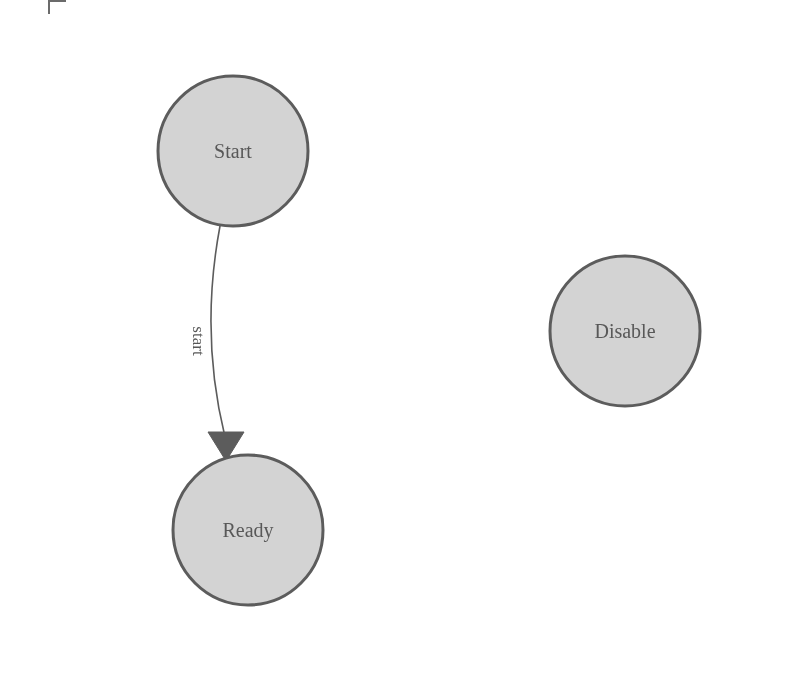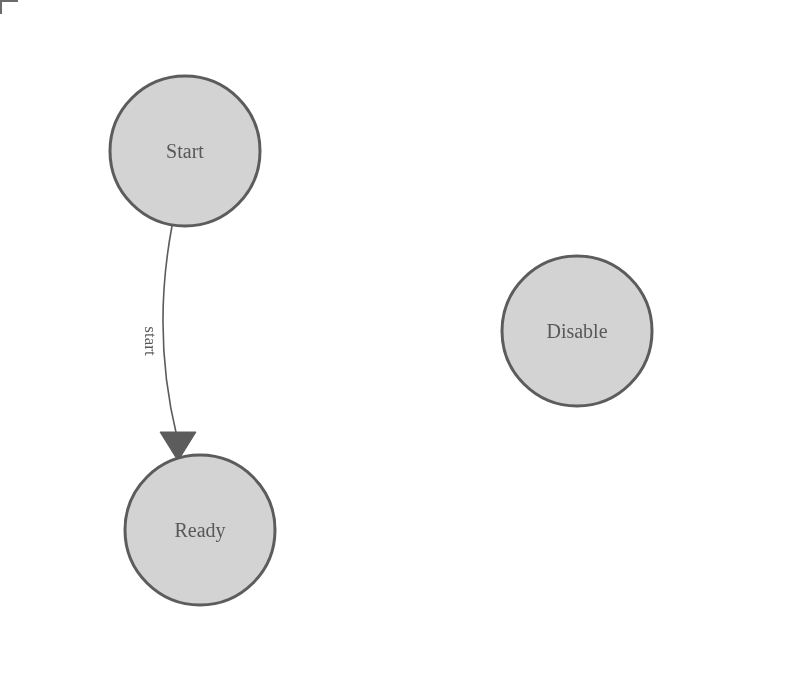--- a/index.html
+++ b/index.html
@@ -39,21 +39,21 @@
     font-size: 17px;
     fill: #585858;
     text-anchor: middle;
     dominant-baseline: central;
     user-select: none;
   }
 </style>
 </head>
 <body style="background: rgb(255, 255, 255); width: 799px; height: 686px;">
 
-<div id="canvas-root" style="width: 671px; height: 686px;">
+<div id="canvas-root" style="width: 671px; height: 686px; margin-left: 48px;">
   <svg class="graph-canvas" viewBox="0 0 799 686" xmlns="http://www.w3.org/2000/svg" style="width: 799px; height: 686px;">
 
     <g>
       <path id="corner-marker-path" fill="none" stroke="#6b6b6b" stroke-width="2" d="M 1 14 L 1 1 L 18 1"></path>
     </g>
 
     <g>
       <path id="edge-0-path" fill="none" stroke="#5c5c5c" stroke-width="1.6" stroke-linecap="round" d="M 172 226 C 160 290 158 360 177 437"></path>
       <path id="edge-0-arrow" fill="#5c5c5c" stroke="#5c5c5c" stroke-width="1" stroke-linejoin="miter" d="M 160 432 L 196 432 L 178 461 Z"></path>
       <g id="edge-0-label-group" transform="rotate(90 150 341)">

